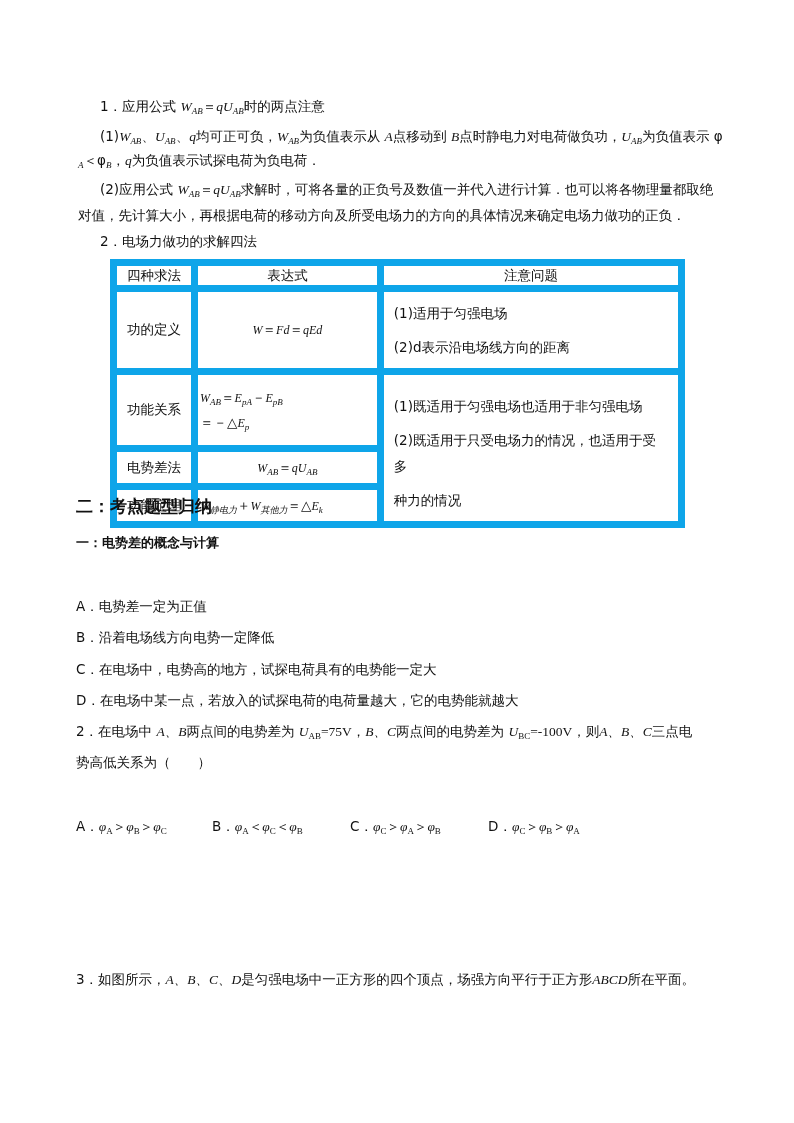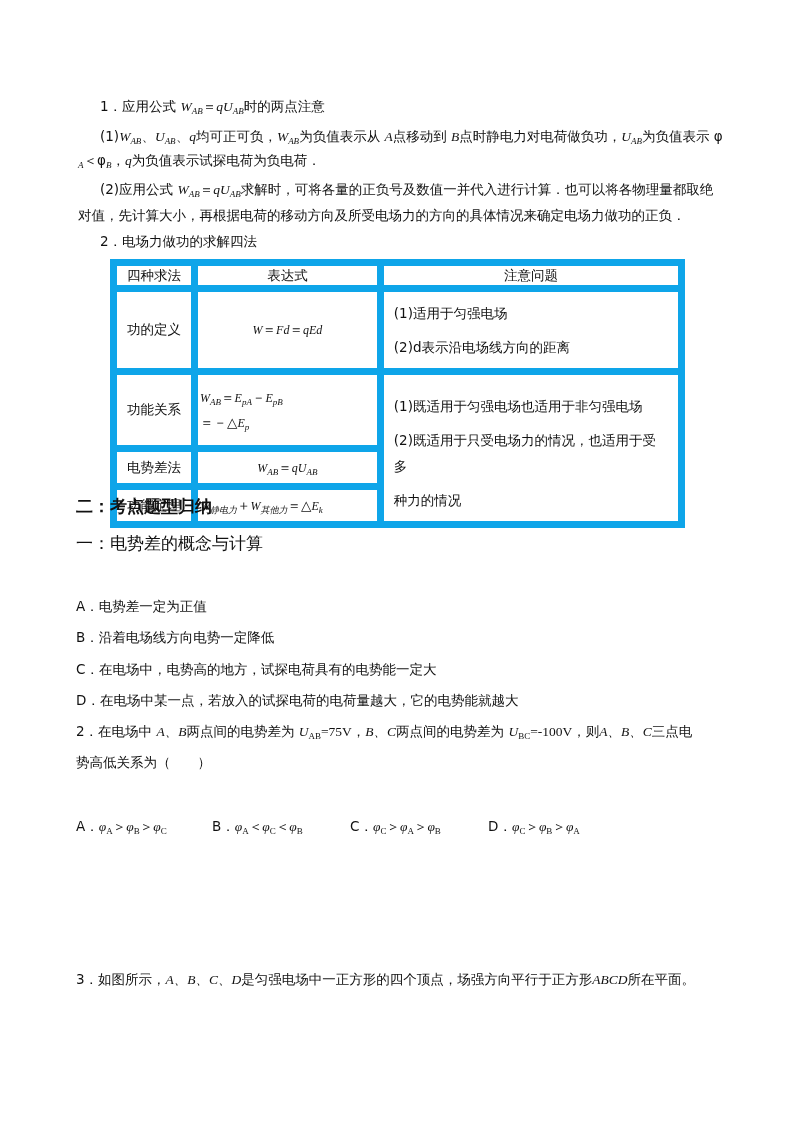--- a/index.html
+++ b/index.html
@@ -4,21 +4,21 @@
 <style>
   html, body { margin: 0; padding: 0; background: #ffffff; }
   body { width: 794px; height: 1123px; position: relative; overflow: hidden;
          font-family: "DejaVu Sans", "Liberation Sans", sans-serif; color: #111; }
   .page { position: absolute; left: 0; top: 0; width: 650px; height: 1123px; }
   .line { position: absolute; font-size: 13.5px; line-height: 18px; white-space: nowrap; }
   .math { font-family: "Liberation Serif", "DejaVu Serif", serif; font-style: italic; }
   .up { font-family: "Liberation Serif", "DejaVu Serif", serif; font-style: normal; }
   sub { font-size: 9px; vertical-align: -3px; line-height: 0; }
   .h2 { font-family: "DejaVu Serif", "Liberation Serif", serif; font-weight: bold; font-size: 17px; }
-  .h3 { font-weight: normal; font-size: 17px; }
+  .h3 { font-weight: bold; font-size: 13px; }
   table.methods { position: absolute; left: 110px; top: 259px; width: 575px; border-collapse: collapse;
                   font-size: 13.5px; }
   table.methods td { border: 7px solid #0ea5e9; padding: 0 2px; vertical-align: middle; }
   table.methods td.c { text-align: center; }
   .notes p { margin: 8px; line-height: 26px; }
   .formula { font-family: "Liberation Serif", "DejaVu Serif", serif; font-style: italic; font-size: 12px; }
 </style>
 </head>
 <body>
 

